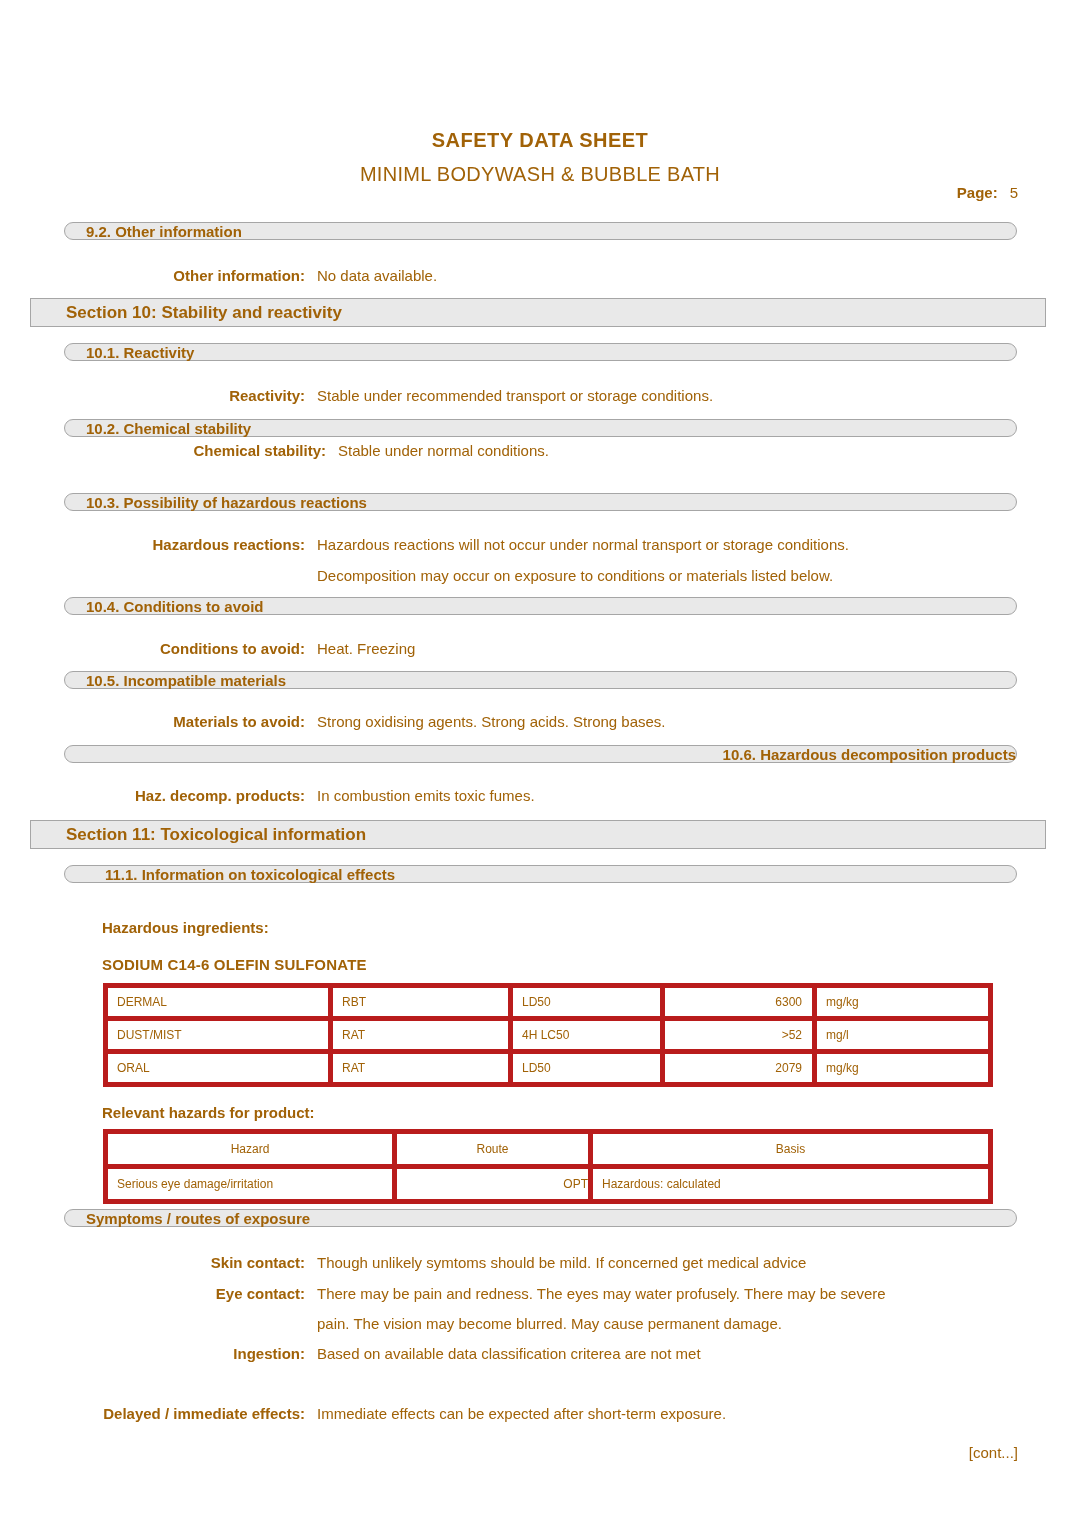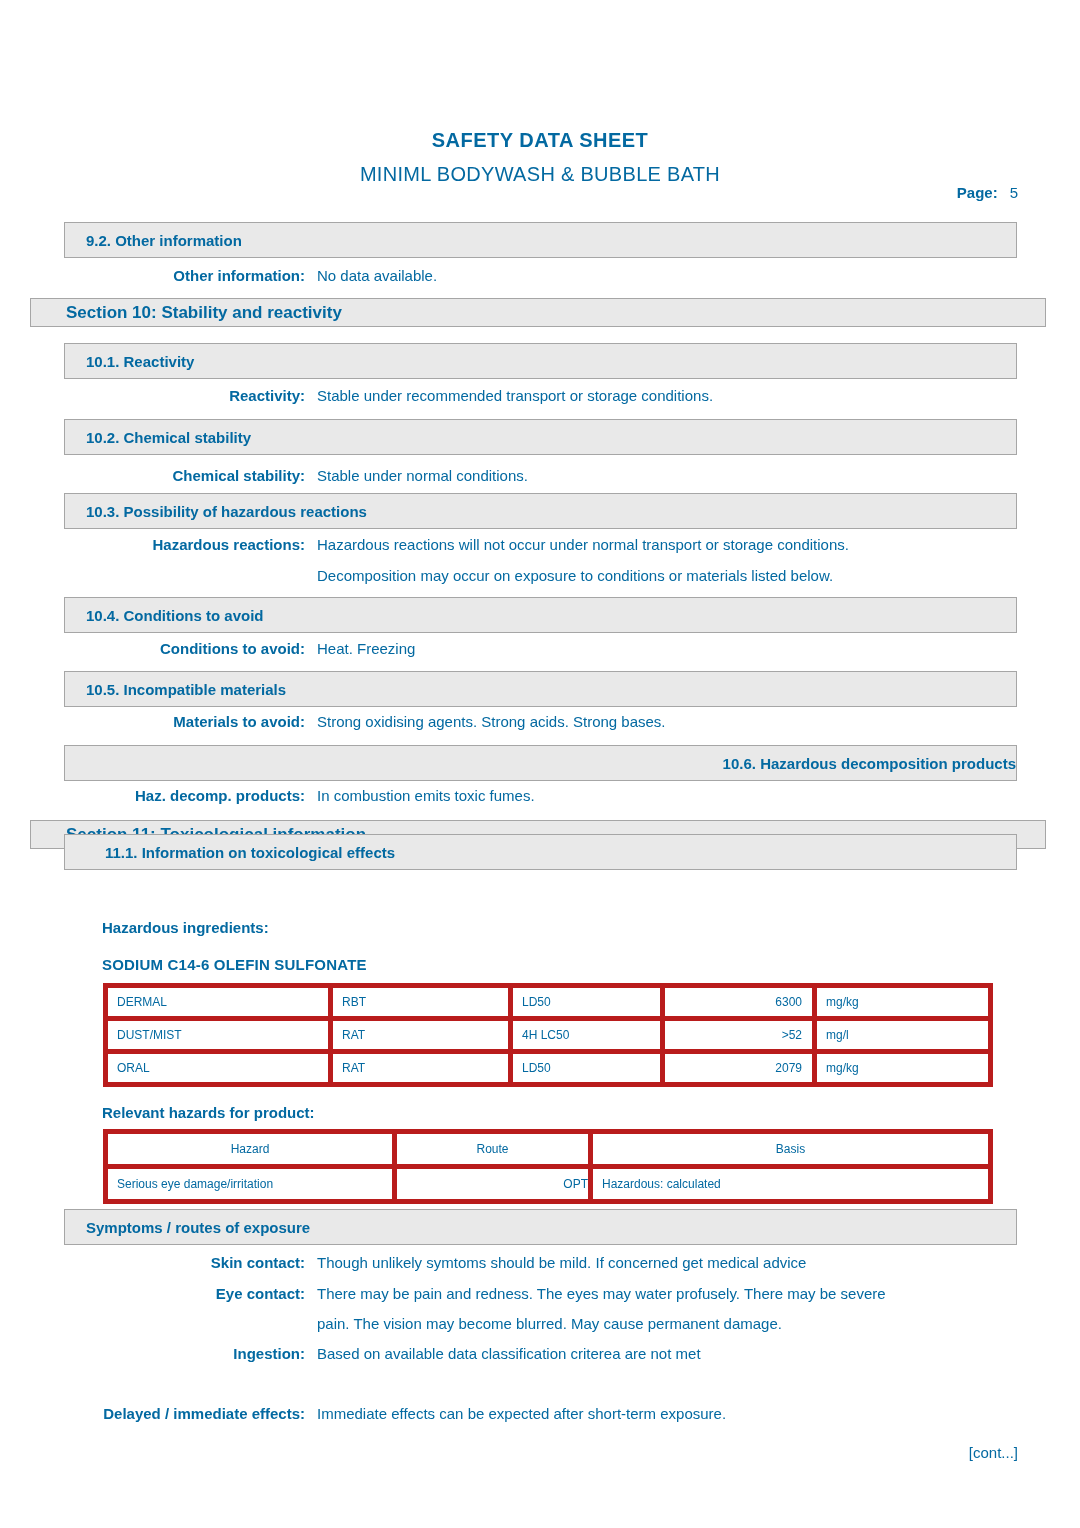--- a/index.html
+++ b/index.html
@@ -1,52 +1,52 @@
 <!DOCTYPE html>
 <html><head>
 <meta charset="utf-8">
 <style>
   html,body { margin:0; padding:0; background:#ffffff; }
   .page {
     position:relative; width:1080px; height:1528px; background:#ffffff;
-    font-family:"Liberation Sans","DejaVu Sans",sans-serif; color:#0369a1;
+    font-family:"Liberation Sans","DejaVu Sans",sans-serif; color:#a16207;
     overflow:hidden;
   }
   .doc-title { position:absolute; top:129px; left:0; width:100%; text-align:center;
     font-size:20px; font-weight:bold; letter-spacing:0.5px; }
   .doc-subtitle { position:absolute; top:163px; left:0; width:100%; text-align:center;
     font-size:20px; letter-spacing:0.3px; }
   .page-line { position:absolute; top:184px; right:62px; font-size:15px; }
   .page-line .plab { font-weight:bold; margin-right:12px; }
 
   .bar { position:absolute; background:#e9e9e9; border:1px solid #a6a6a6;
     box-sizing:border-box; display:flex; align-items:center; font-weight:bold; }
-  .bar.sub { left:64px; width:953px; height:36px; padding-left:21px; font-size:15px; }
+  .bar.sub { left:64px; width:953px; height:18px; padding-left:21px; font-size:15px;border-radius:10px; }
   .bar.sec { left:30px; width:1016px; height:29px; padding-left:35px; font-size:17px; }
 
   #bar-92 { top:222px; }
   #bar-sec10 { top:298px; }
   #bar-101 { top:343px; }
   #bar-102 { top:419px; }
   #bar-103 { top:493px; }
   #bar-104 { top:597px; }
   #bar-105 { top:671px; }
   #bar-106 { top:745px;justify-content:flex-end; }
   #bar-sec11 { top:820px; }
-  #bar-111 { top:834px;padding-left:40px; }
+  #bar-111 { top:865px;padding-left:40px; }
   #bar-symptoms { top:1209px; }
 
   .frow { position:absolute; left:0; width:868px; height:18px; font-size:15px; }
   .frow .lab { position:absolute; left:0; width:305px; text-align:right;
     font-weight:bold; white-space:nowrap; }
   .frow .val { position:absolute; left:317px; white-space:nowrap; }
 
   #row-other      { top:267px; }
   #row-reactivity { top:387px; }
-  #row-chem       { top:467px; }
+  #row-chem       { top:442px;margin-left:21px; }
   #row-hazreact1  { top:536px; }
   #row-hazreact2  { top:567px; }
   #row-conditions { top:640px; }
   #row-materials  { top:713px; }
   #row-hazdecomp  { top:787px; }
   #row-skin       { top:1254px; }
   #row-eye1       { top:1285px; }
   #row-eye2       { top:1315px; }
   #row-ingestion  { top:1345px; }
   #row-inhalation { top:1375px; }

